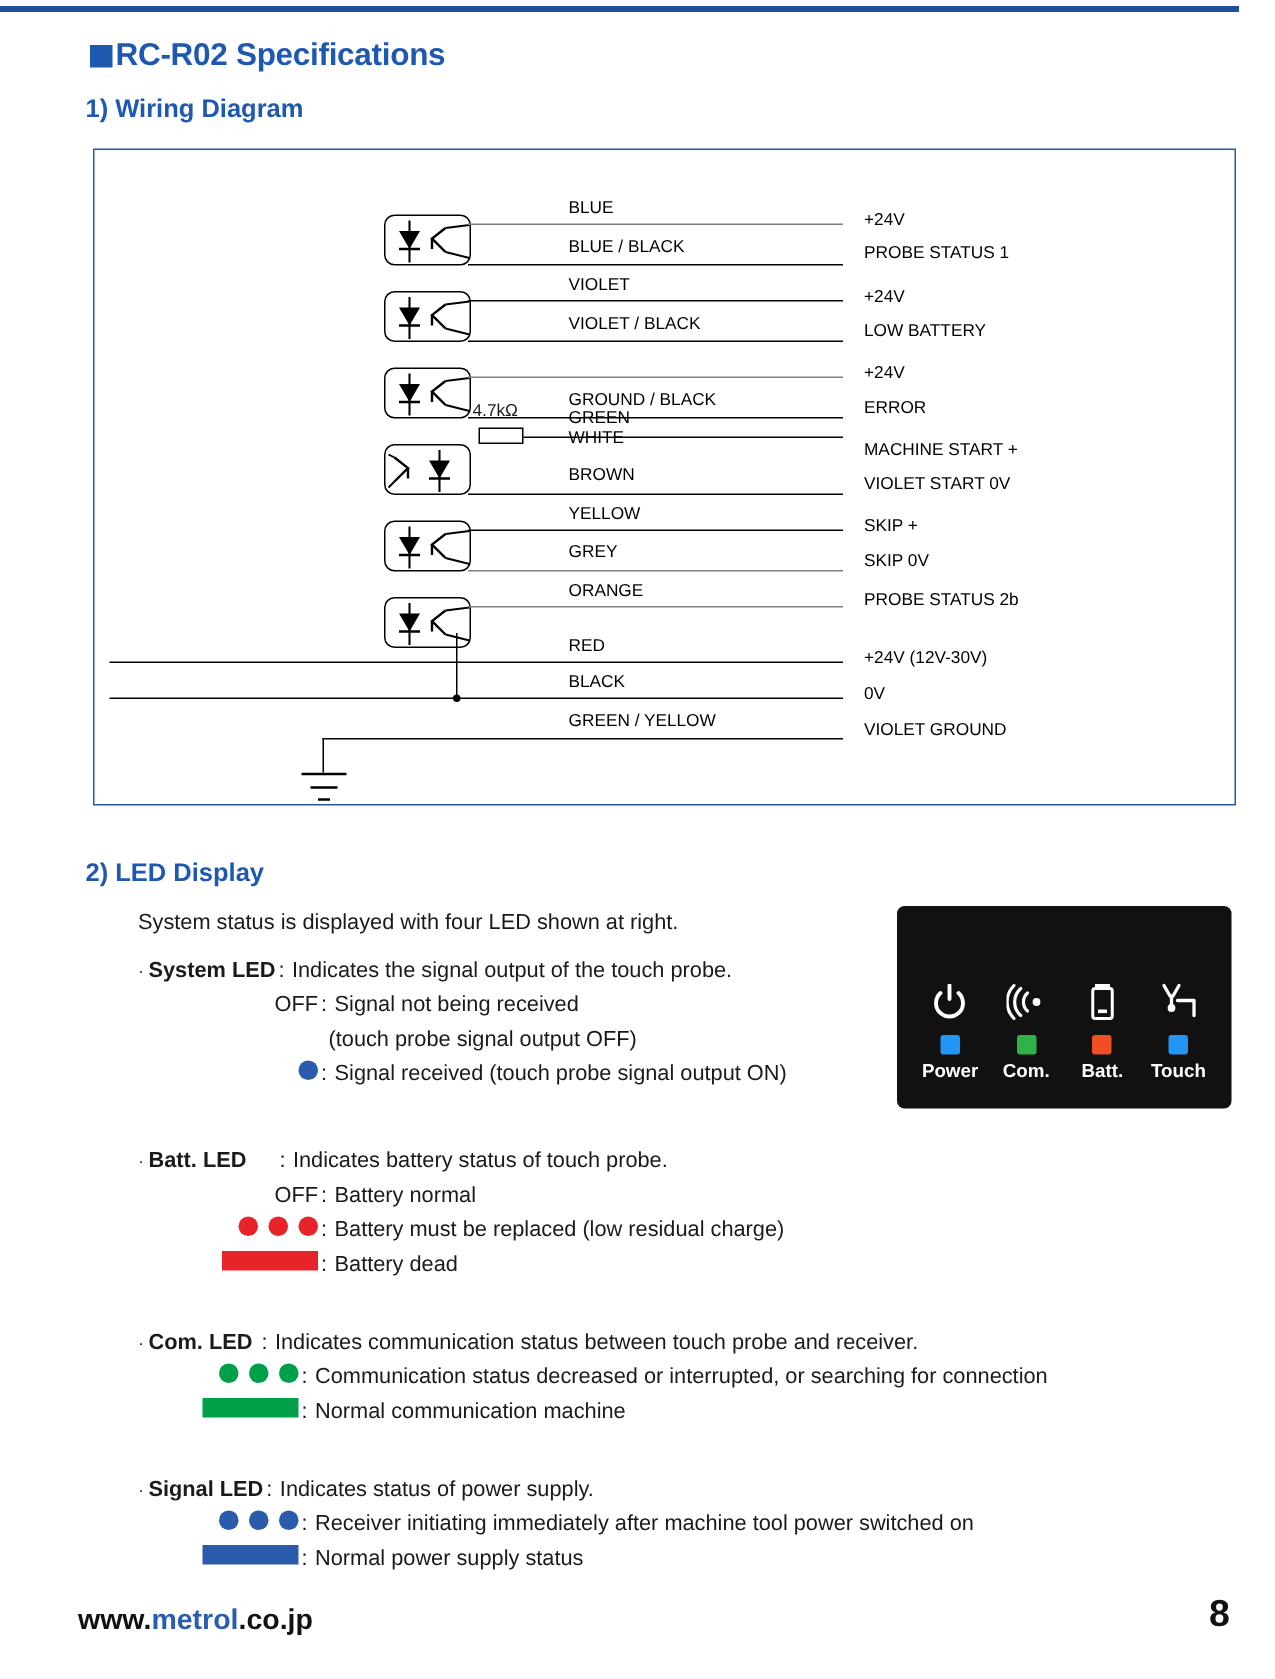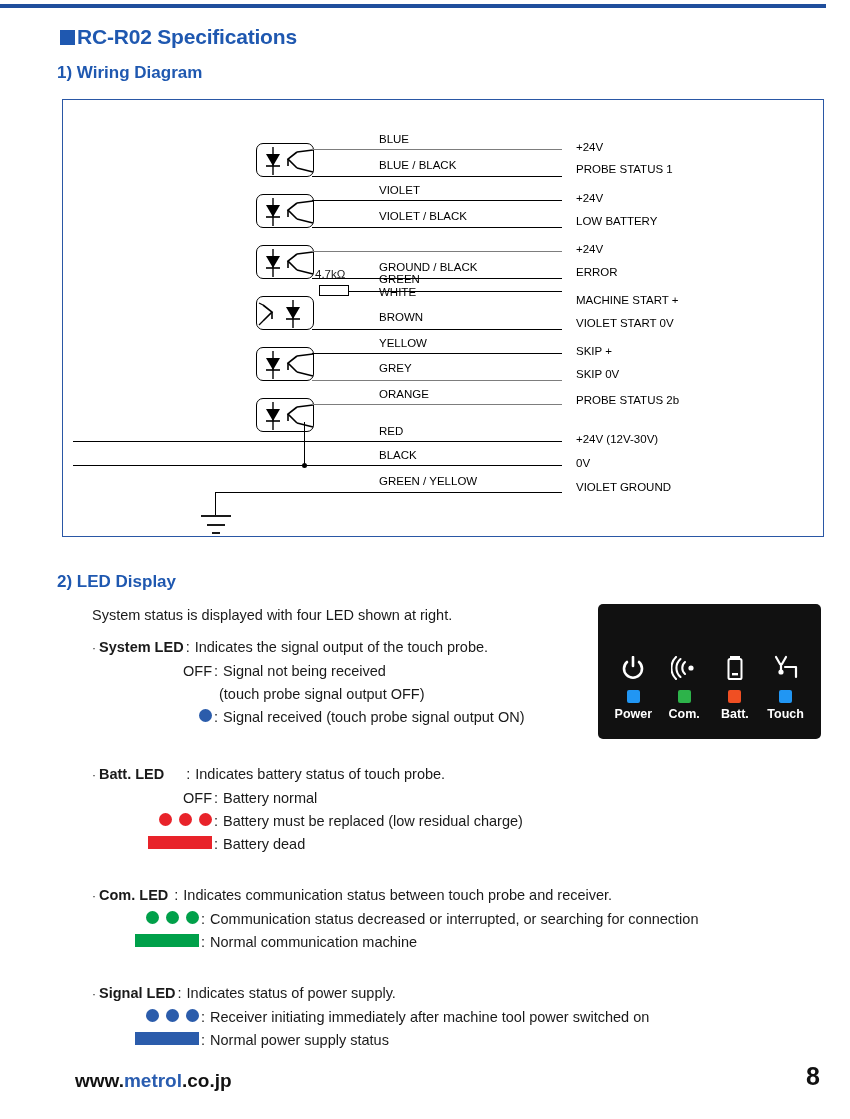--- a/index.html
+++ b/index.html
@@ -196,21 +196,20 @@
     font-weight: bold;
   }
 
   
   .footer-url {
     position: absolute;
     left: 52px; top: 1070px;
     font-size: 19px;
     font-weight: bold;
     color: #111;
-    margin-left: 23px;
   }
   .footer-url .blue { color: #2a5db0; }
   .pageno {
     position: absolute;
     left: 806px; top: 1062px;
     font-size: 25px;
     font-weight: bold;
     color: #111;
   }
 </style>

